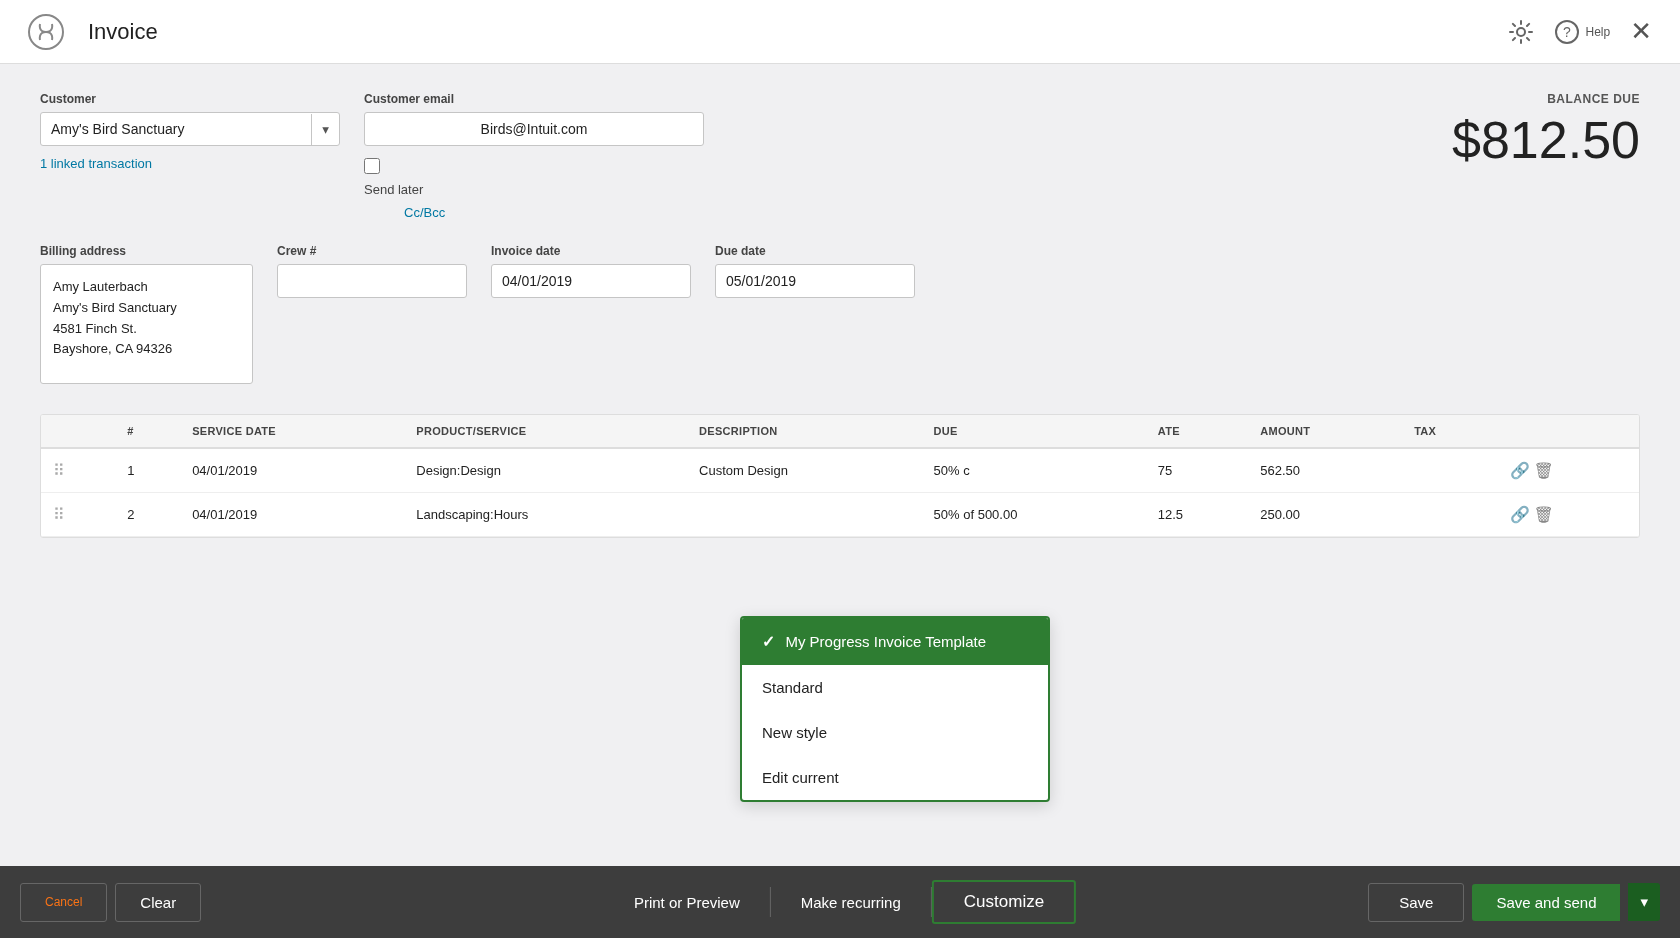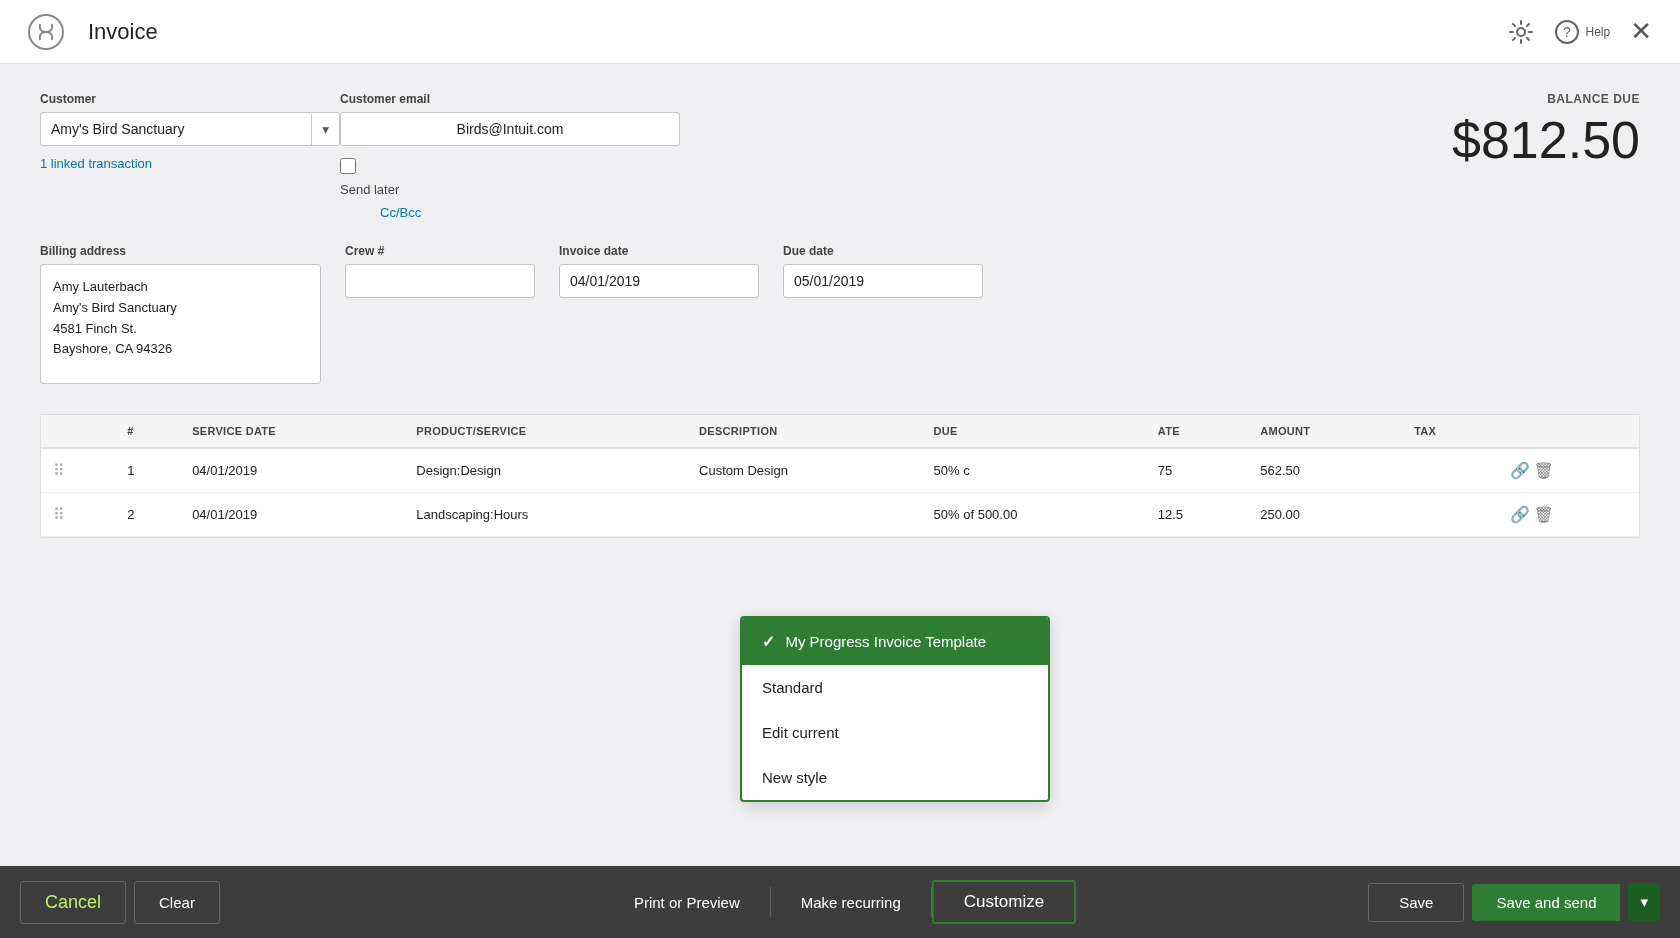--- a/index.html
+++ b/index.html
@@ -76,20 +76,21 @@
     .main-content {
       flex: 1;
       overflow: hidden;
       padding: 28px 40px 0 40px;
       position: relative;
     }
 
     
     .form-row {
       display: flex;
+      gap: 24px;
       margin-bottom: 10px;
       align-items: flex-start;
     }
 
     .form-group {
       display: flex;
       flex-direction: column;
       gap: 6px;
     }
 
@@ -200,21 +201,21 @@
       gap: 24px;
       margin-top: 24px;
       align-items: flex-start;
     }
 
     .billing-address-box {
       border: 1px solid #c5c5c5;
       border-radius: 3px;
       padding: 12px;
       background: #fff;
-      width: 281px;
+      width: 213px;
       min-height: 120px;
       font-size: 13px;
       color: #222;
       line-height: 1.6;
     }
 
     .terms-select-wrap {
       display: flex;
       align-items: center;
       border: 1px solid #c5c5c5;
@@ -406,23 +407,23 @@
     }
 
     .toolbar-left-group {
       display: flex;
       gap: 8px;
     }
 
     .cancel-btn {
       background: #3d3d3d;
       border: 1px solid #666;
-      color: #bef264;
+      color: #f97316;
       padding: 10px 24px;
-      font-size: 18px;
+      font-size: 12px;
       cursor: pointer;
       border-radius: 3px;
     }
 
     .clear-btn {
       background: #3d3d3d;
       border: 1px solid #666;
       color: #fff;
       padding: 10px 24px;
       font-size: 15px;
@@ -578,24 +579,24 @@
 
     <div class="template-dropdown">
       <div class="template-dropdown-item selected">
         <span class="check-mark">✓</span>
         <span>My Progress Invoice Template</span>
       </div>
       <div class="template-dropdown-item">
         <span>Standard</span>
       </div>
       <div class="template-dropdown-item">
+        <span>New style</span>
+      </div>
+      <div class="template-dropdown-item">
         <span>Edit current</span>
-      </div>
-      <div class="template-dropdown-item">
-        <span>New style</span>
       </div>
     </div>
 
   </div>
 
   <div class="bottom-toolbar">
     <div class="toolbar-left-group">
       <button class="cancel-btn">Cancel</button>
       <button class="clear-btn">Clear</button>
     </div>

